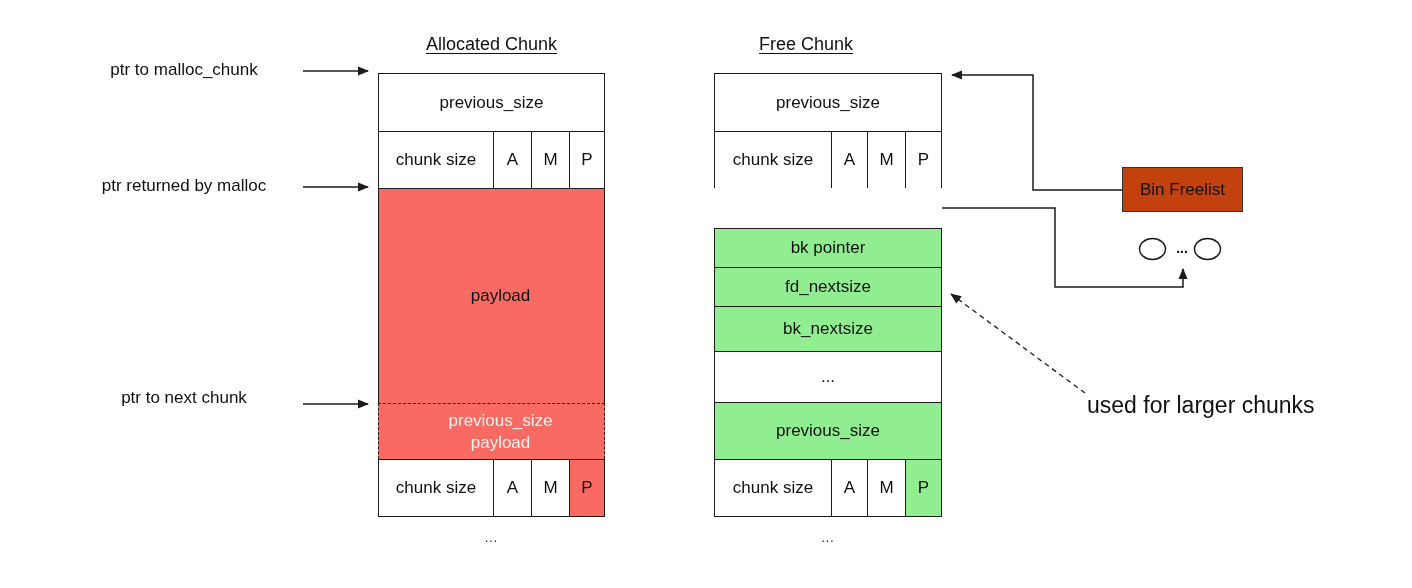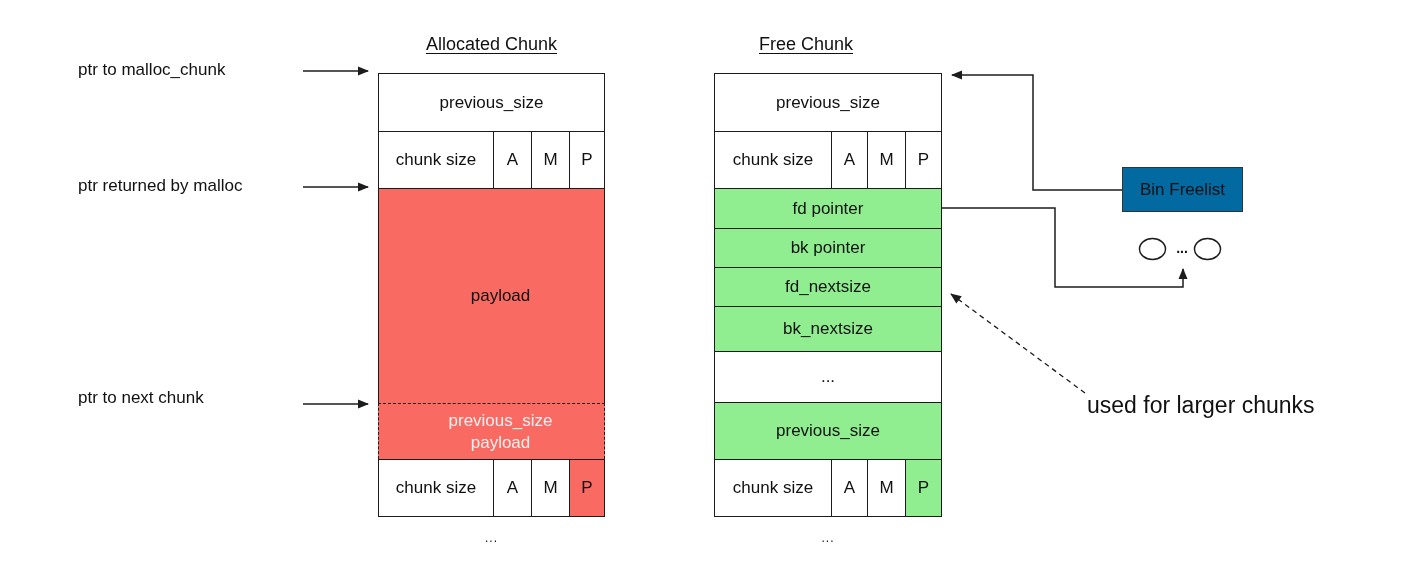--- a/index.html
+++ b/index.html
@@ -38,26 +38,26 @@
 
   .borrowed {
     border:1.6px dashed #1c1c1c; border-bottom:none;
     color:#F0F0F0; text-align:center; line-height:22px;
     flex-direction:column;
   }
 
   .ellipsis-small { font-size:12px; text-align:center; color:#111; letter-spacing:1px; }
 
   .side-label {
-    position:absolute; left:78px; width:212px; text-align:left;
+    position:absolute; left:78px; width:212px; text-align:center;
     font-size:17px; line-height:21px; color:#111; white-space:nowrap;
   }
 
   .bin-freelist {
-    background:#0369a1; border:1.6px solid #333333;
+    background:#c2410c; border:1.6px solid #333333;
     display:flex; align-items:center; justify-content:center;
     font-size:17px; color:#111;
   }
 
   .note-label { font-size:23px; color:#111; white-space:nowrap; }
 
   .bins-dots { font-size:14px; font-weight:bold; text-align:center; color:#111; }
 
   svg.overlay { position:absolute; left:0; top:0; pointer-events:none; }
 </style>
@@ -96,21 +96,20 @@
 
   <div class="row" style="left:714px; top:73px; width:228px; height:58px;">previous_size</div>
 
   <div class="row cellrow" style="left:714px; top:131px; width:228px; height:57px;">
     <div class="cell size">chunk size</div>
     <div class="cell flag" style="width:35px;">A</div>
     <div class="cell flag" style="width:37px;">M</div>
     <div class="cell flag" style="width:35px;">P</div>
   </div>
 
-  <div class="row green" style="left:714px; top:188px; width:228px; height:40px;">fd pointer</div>
   <div class="row green" style="left:714px; top:228px; width:228px; height:39px;">bk pointer</div>
   <div class="row green" style="left:714px; top:306px; width:228px; height:45px;">bk_nextsize</div>
   <div class="row green" style="left:714px; top:267px; width:228px; height:39px;">fd_nextsize</div>
 
   <div class="row" style="left:714px; top:351px; width:228px; height:51px;">...</div>
 
   <div class="row green" style="left:714px; top:402px; width:228px; height:57px;">previous_size</div>
 
   <div class="row cellrow last" style="left:714px; top:459px; width:228px; height:58px;">
     <div class="cell size">chunk size</div>

